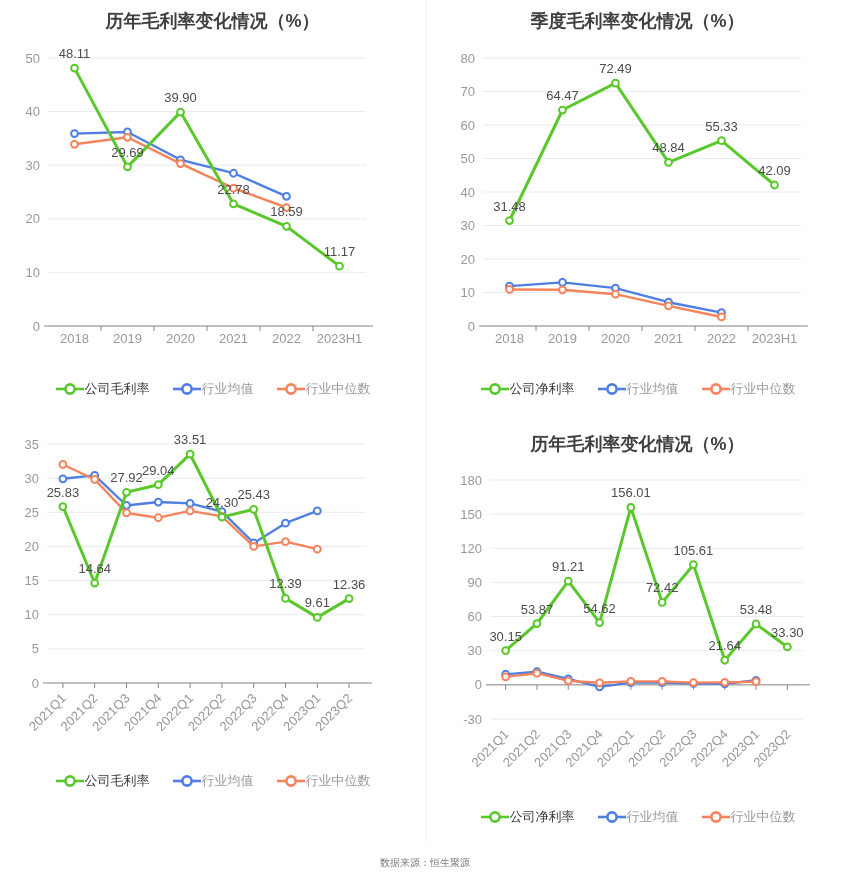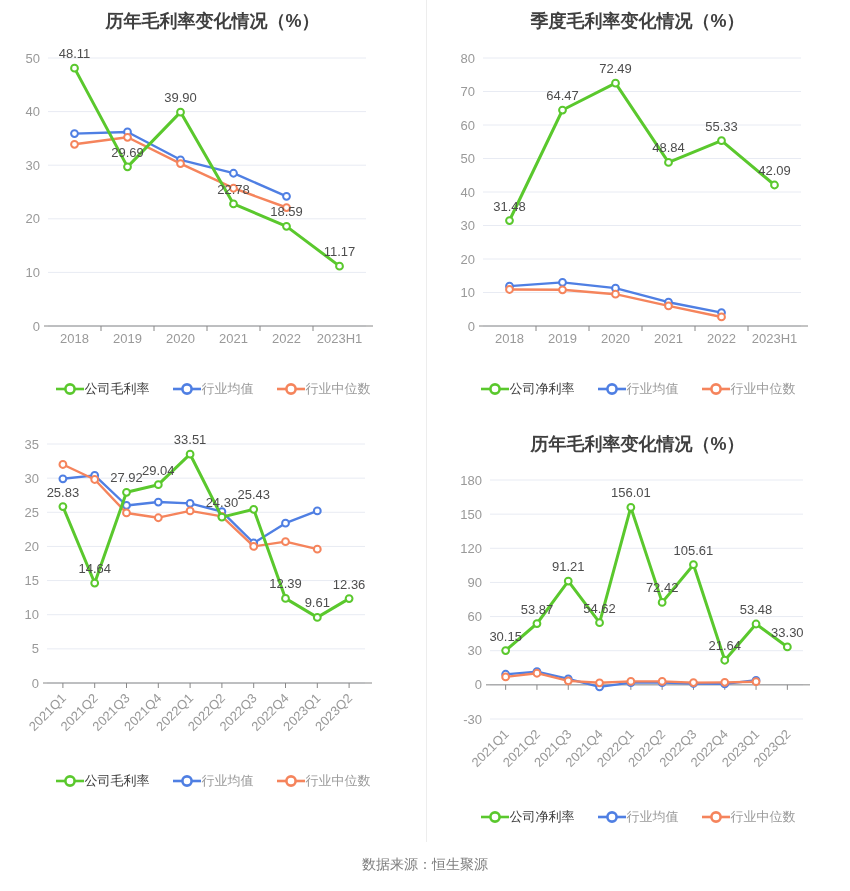--- a/index.html
+++ b/index.html
@@ -11,21 +11,21 @@
   .panel.top .chart-title{margin-top:9px;}
   .panel.bottom .chart-title{margin-top:12px;}
   .panel.top svg.plot{margin-top:5px;}
   .panel.bottom svg.plot{margin-top:12px;}
   .legend{display:flex;justify-content:center;align-items:center;gap:22px;}
   .panel.top .legend{margin-top:28px;}
   .panel.bottom .legend{margin-top:26px;}
   .legend-item{display:flex;align-items:center;gap:0;font-size:13px;color:#999;}
   .legend-item.first{color:#3c3c3c;}
   .divider-v{position:absolute;left:426px;top:0;width:1px;height:842px;background:#ededed;}
-  .footer{width:100%;text-align:center;font-size:14px;color:#7d7d7d;margin-top:14px;}
+  .footer{width:100%;text-align:center;font-size:10px;color:#7d7d7d;margin-top:14px;}
   svg text{font-family:"Liberation Sans","DejaVu Sans",sans-serif;}
 </style>
 </head>
 <body>
 
 <div class="page">
   <div class="grid">
 
     <section class="panel top">
       <h2 class="chart-title">历年毛利率变化情况（%）</h2>

